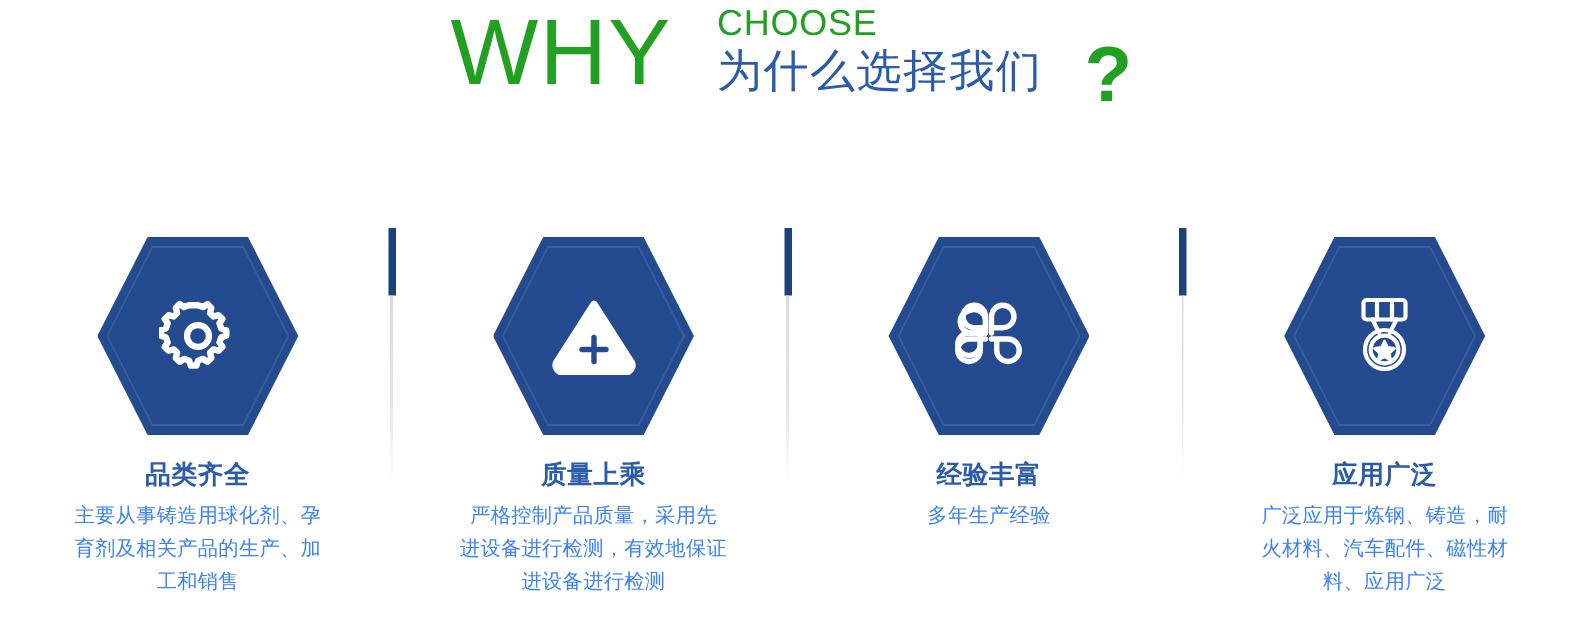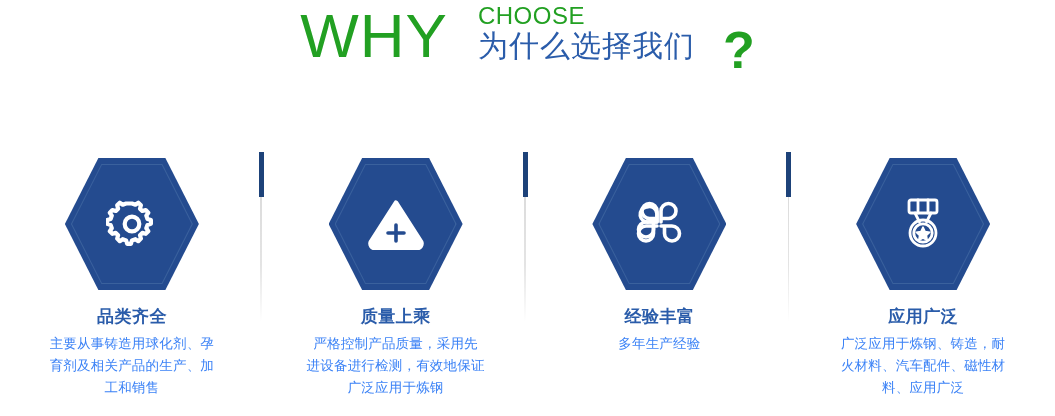--- a/index.html
+++ b/index.html
@@ -51,21 +51,20 @@
     font-weight: 400;
     color: #22a022;
     letter-spacing: 0.5px;
   }
   .cn-sub {
     font-size: 30px;
     line-height: 38px;
     font-weight: 400;
     color: #2a5caa;
     letter-spacing: 1px;
-    font-family: Liberation Mono, monospace;
   }
   .qmark {
     font-size: 52px;
     line-height: 56px;
     font-weight: 700;
     color: #22a022;
     margin-left: 12px;
     margin-top: 22px;
   }
 
@@ -234,21 +233,21 @@
             <line x1="29" y1="27" x2="29" y2="43"></line>
             <line x1="21" y1="35" x2="37" y2="35"></line>
           </g>
         </svg>
       </div>
     </div>
     <div class="card-title">质量上乘</div>
     <div class="card-desc">
       <span class="dline">严格控制产品质量，采用先</span>
       <span class="dline">进设备进行检测，有效地保证</span>
-      <span class="dline">广泛应用于炼钢</span>
+      <span class="dline">进设备进行检测</span>
     </div>
     <div class="divider">
       <div class="dv-blue"></div>
       <div class="dv-gray"></div>
     </div>
   </div>
 
   <div class="card">
     <div class="hex-wrap">
       <div class="hex-outer"></div>

